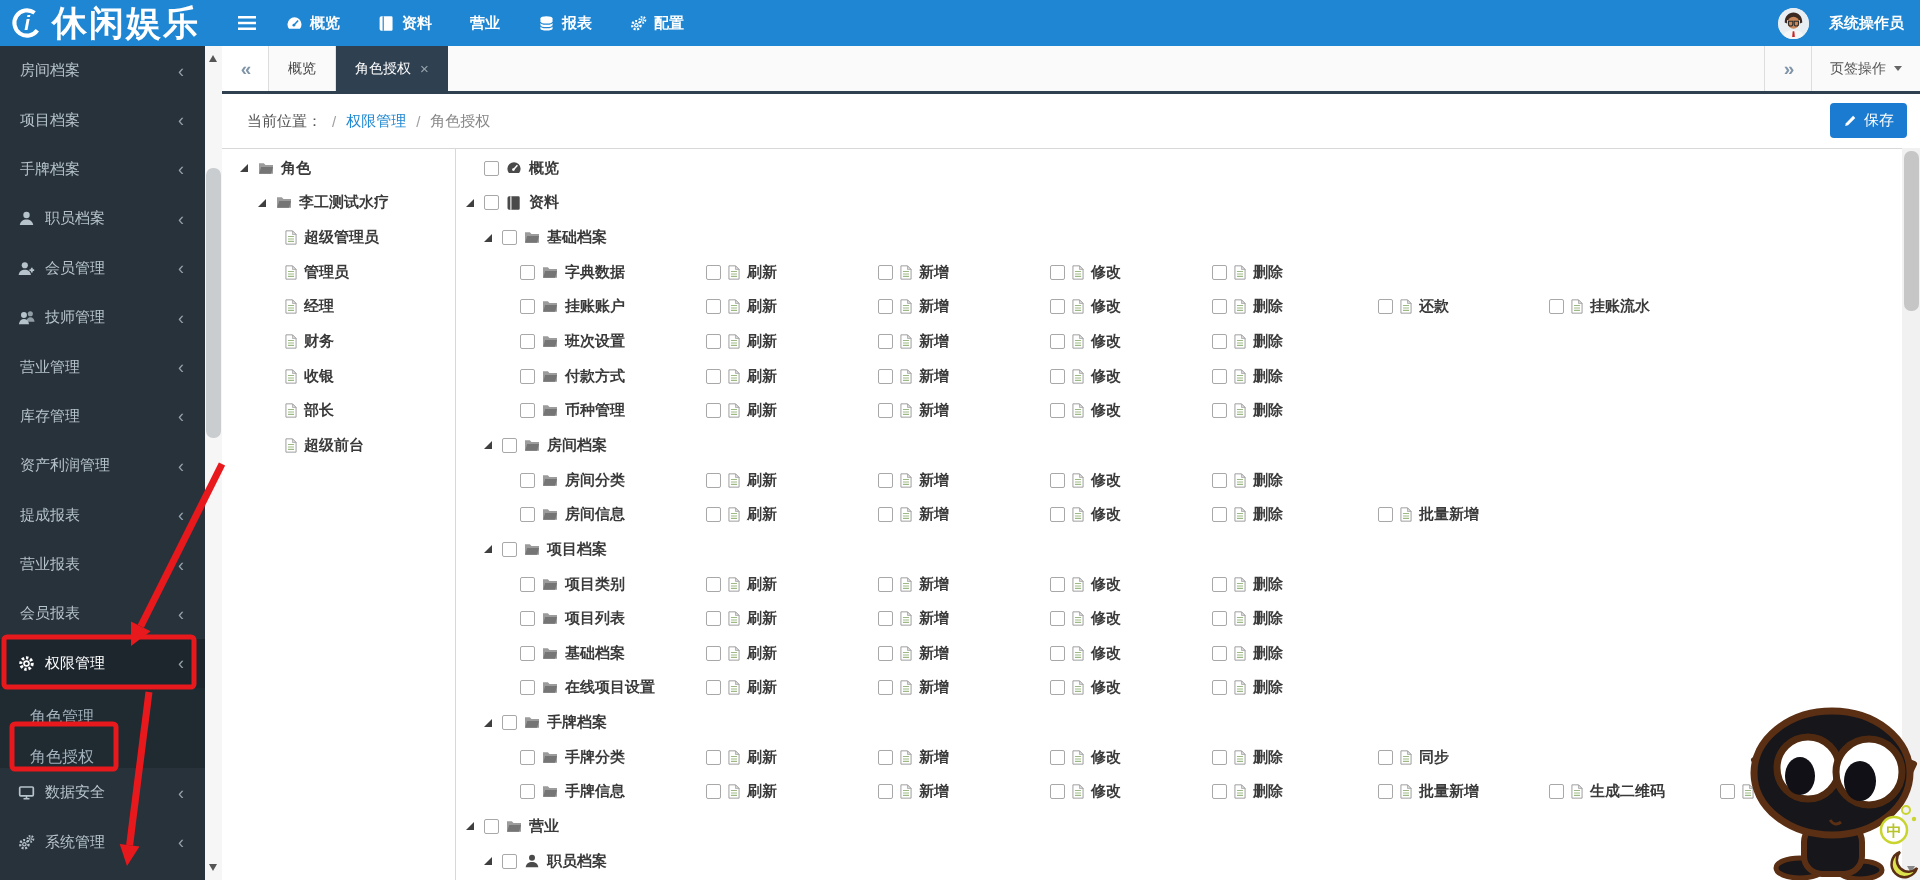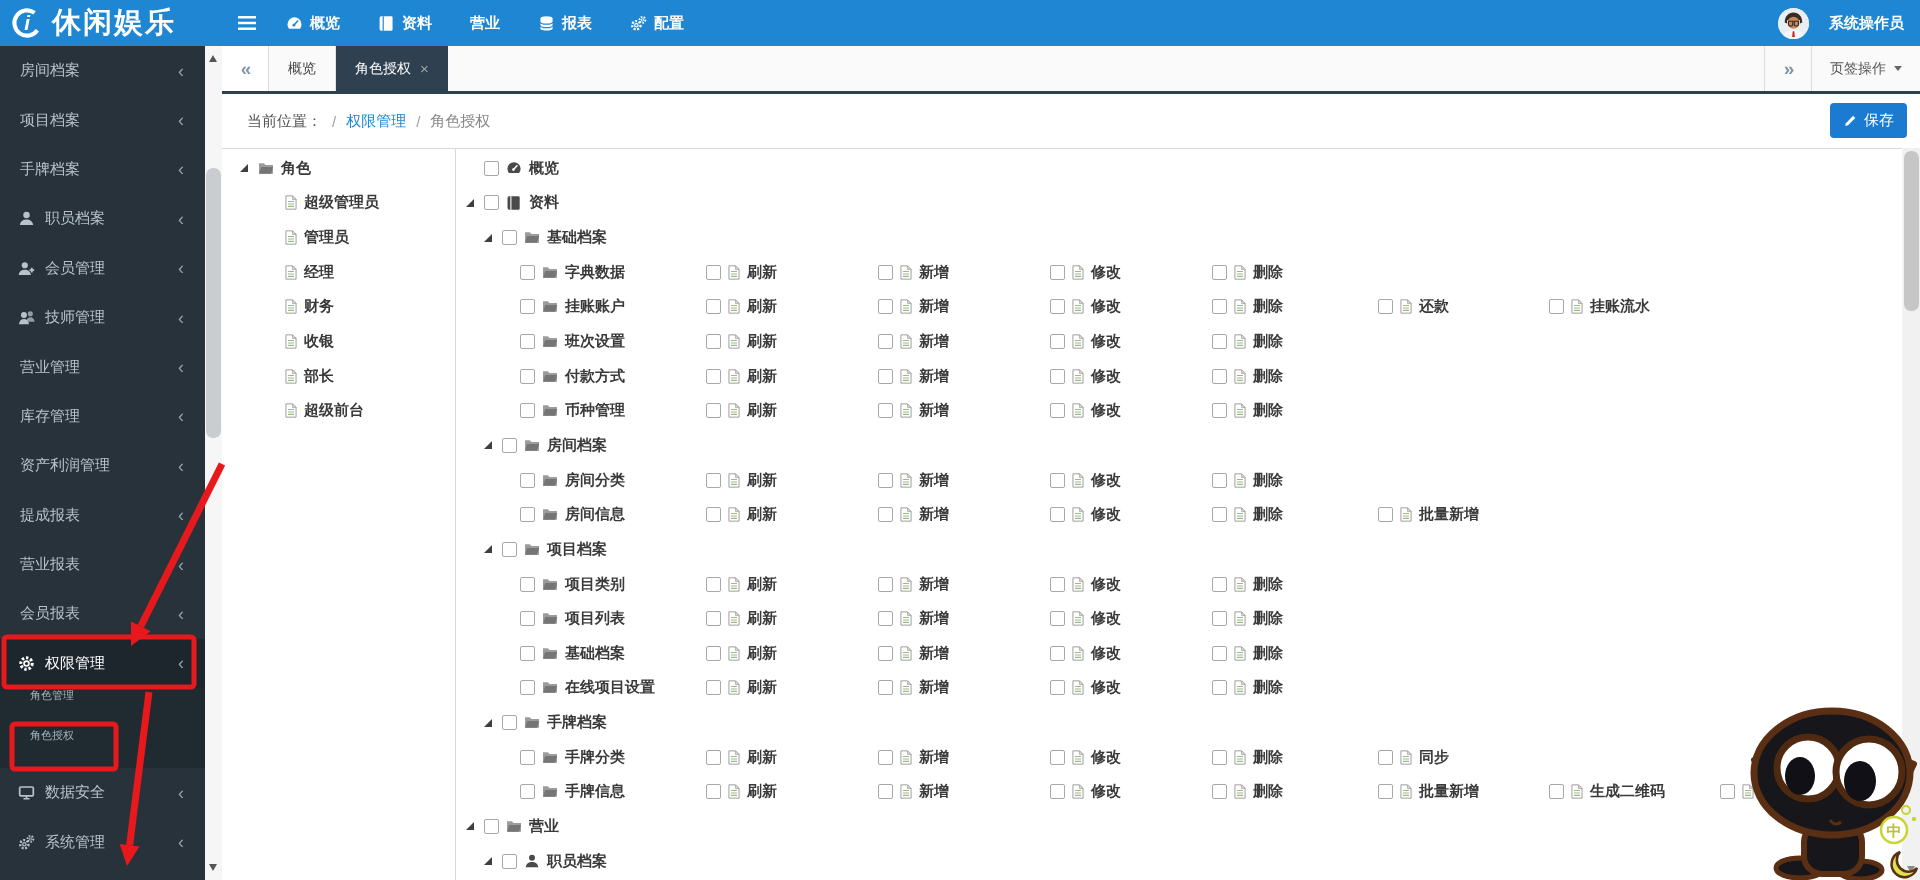--- a/index.html
+++ b/index.html
@@ -1,34 +1,34 @@
 <!DOCTYPE html>
 <html><head>
 <meta charset="utf-8">
 <style>
   html,body{margin:0;padding:0;}
   .page{position:relative;width:1920px;height:880px;overflow:hidden;background:#fff;
         font-family:"Liberation Sans","DejaVu Sans",sans-serif;-webkit-font-smoothing:antialiased;}
   
   .navbar{position:absolute;left:0;top:0;width:1920px;height:46px;background:#1e86d2;z-index:40;display:flex;align-items:center;}
   .brand{width:205px;flex:none;display:flex;align-items:center;gap:7px;padding-left:9px;box-sizing:border-box;cursor:pointer;}
-  .brand-text{color:#fff;font-size:29px;font-weight:bold;letter-spacing:2px;white-space:nowrap;}
+  .brand-text{color:#fff;font-size:35px;font-weight:bold;letter-spacing:2px;white-space:nowrap;}
   .hamburger{margin-left:32px;display:flex;align-items:center;cursor:pointer;}
   .nav-menu{display:flex;align-items:center;height:46px;margin-left:10px;}
   .nav-item{display:flex;align-items:center;gap:7px;height:46px;padding:0 19px;color:#fff;font-size:15px;font-weight:600;cursor:pointer;white-space:nowrap;}
   .nav-user{position:absolute;right:16px;top:0;height:46px;display:flex;align-items:center;gap:20px;color:#fff;font-size:15px;font-weight:600;cursor:pointer;}
   .avatar{width:31px;height:31px;border-radius:50%;overflow:hidden;background:#eef2f5;flex:none;}
   
   .side{position:absolute;left:0;top:46px;width:205px;height:834px;background:#28323a;z-index:10;}
   .side-item{height:49.4px;display:flex;align-items:center;padding-left:20px;color:#b6c3cb;font-size:15px;position:relative;cursor:pointer;}
   .side-item.withicon{padding-left:18px;gap:10px;}
   .side-item.active{background:#1d262d;color:#fff;}
   .side-item .chev{position:absolute;right:21px;font-size:18px;color:#93a1ab;line-height:1;}
   .side-sub{background:#202a31;}
-  .sub-item{height:40px;display:flex;align-items:flex-start;padding-left:30px;color:#a2b2bc;font-size:11px;cursor:pointer;}
+  .sub-item{height:40px;display:flex;align-items:flex-end;padding-left:30px;color:#a2b2bc;font-size:16px;cursor:pointer;}
   
   .side-scroll{position:absolute;left:205px;top:46px;width:17px;height:834px;background:#f6f6f6;z-index:9;}
   .sb-up,.sb-down{position:absolute;left:4px;width:0;height:0;border-left:4.5px solid transparent;border-right:4.5px solid transparent;cursor:pointer;}
   .sb-up{top:9px;border-bottom:7px solid #555;}
   .sb-down{bottom:9px;border-top:7px solid #555;}
   .sb-thumb{position:absolute;left:1px;width:15px;top:122px;height:270px;background:#c9cdd0;border-radius:7px;cursor:pointer;}
   
   .tabbar{position:absolute;left:222px;top:46px;width:1698px;height:45px;background:#fafafa;border-bottom:3px solid #2f4050;display:flex;z-index:5;box-sizing:content-box;}
   .tab-nav-btn{width:46px;flex:none;display:flex;align-items:center;justify-content:center;background:#fff;border-right:1px solid #ddd;color:#8095a8;font-size:19px;font-weight:bold;cursor:pointer;letter-spacing:-2px;}
   .tab{display:flex;align-items:center;gap:9px;padding:0 19px;font-size:14px;color:#444;border-right:1px solid #e2e2e2;cursor:pointer;white-space:nowrap;}
@@ -322,20 +322,33 @@
           </span>
           <span class="ticon">
             <svg width="16" height="13" viewBox="0 0 16 13">
               <path d="M1 1.2h4.8l1.7 1.9H15v8.7H1z" fill="#9c9c9c"></path>
               <path d="M3.1 5h11.9l-1.9 6.8H1.2z" fill="#757575"></path>
             </svg>
           </span>
           <span class="tlabel">角色</span>
         </div>
         <div class="trow">
+          <span class="indent" style="width: 36px;"></span>
+          <span class="slot">
+            <span class="tri"></span>
+          </span>
+          <span class="ticon">
+            <svg width="16" height="13" viewBox="0 0 16 13">
+              <path d="M1 1.2h4.8l1.7 1.9H15v8.7H1z" fill="#9c9c9c"></path>
+              <path d="M3.1 5h11.9l-1.9 6.8H1.2z" fill="#757575"></path>
+            </svg>
+          </span>
+          <span class="tlabel">李工测试水疗</span>
+        </div>
+        <div class="trow">
           <span class="indent" style="width: 54px;"></span>
           <span class="slot n9"></span>
           <span class="ticon">
             <svg width="12" height="15" viewBox="0 0 13 16">
               <path d="M1 .8h7.1L12 4.7V15.2H1z" fill="#fff" stroke="#979797"></path>
               <path d="M8.1.8 12 4.7H8.1z" fill="#ddd" stroke="#979797" stroke-width=".7"></path>
               <path d="M3.2 7h6.6M3.2 9.6h6.6M3.2 12.2h6.6" stroke="#9dba85" stroke-width="1.1"></path>
             </svg>
           </span>
           <span class="tlabel">超级管理员</span>

